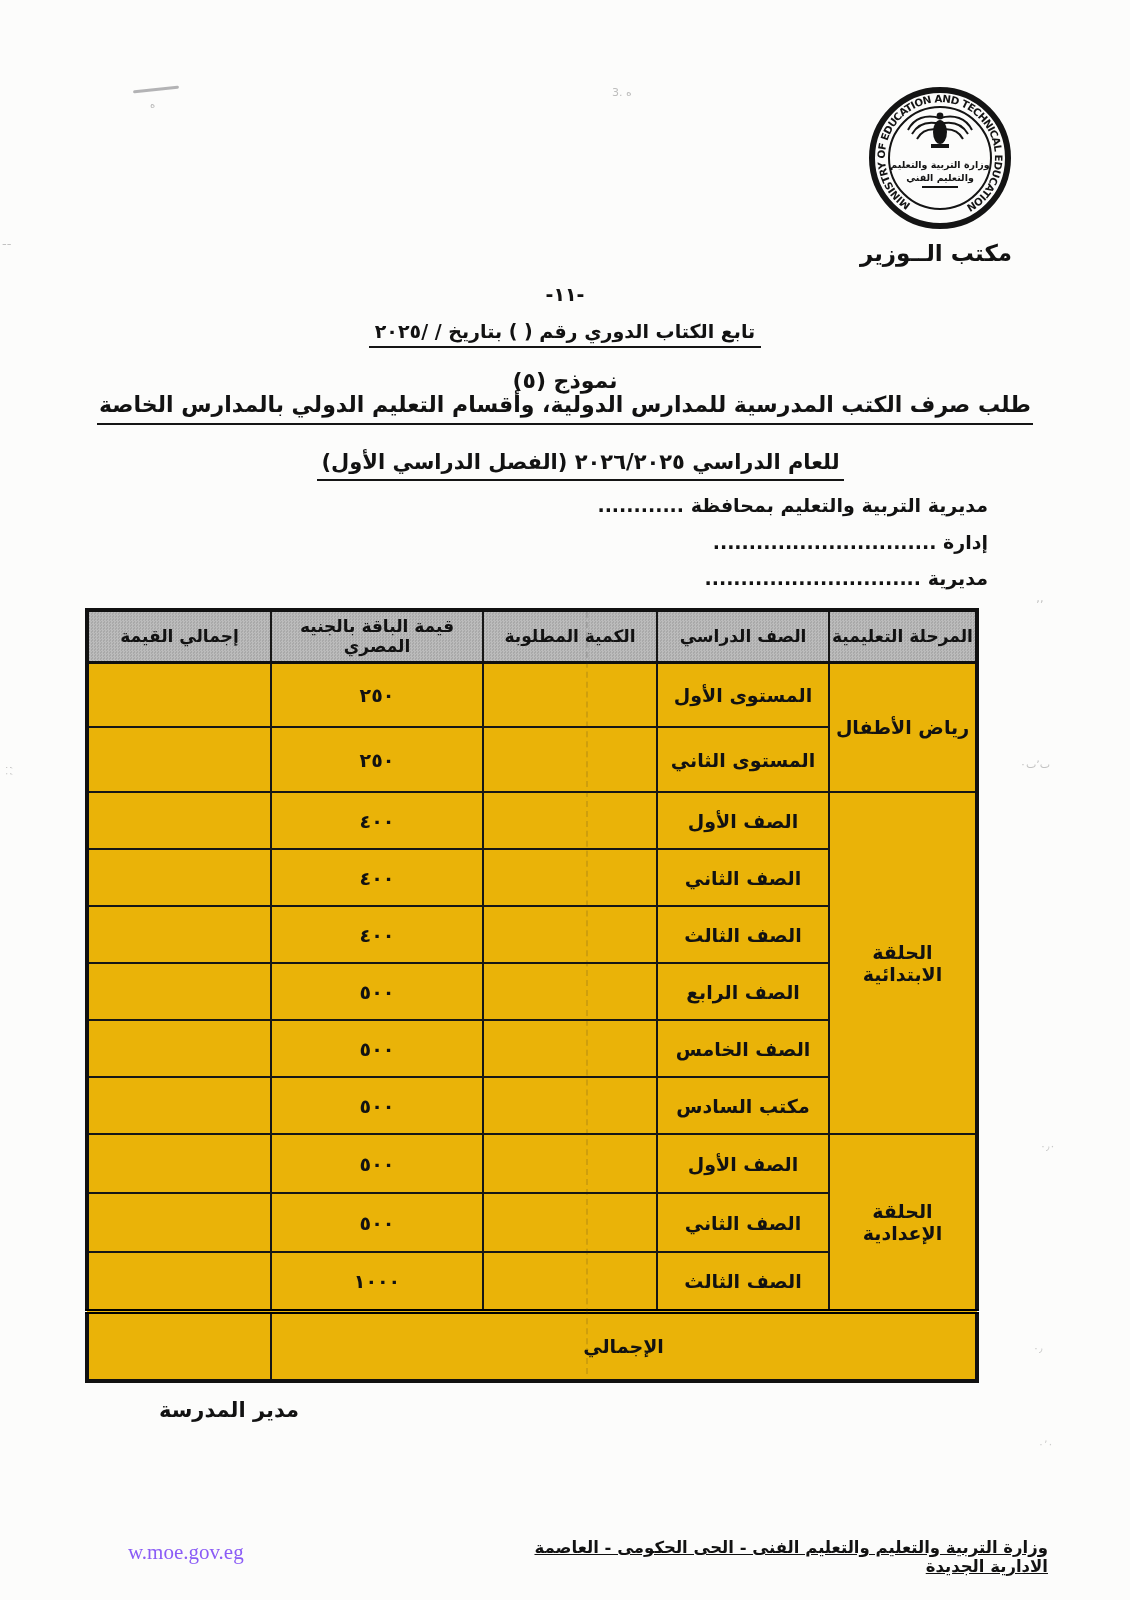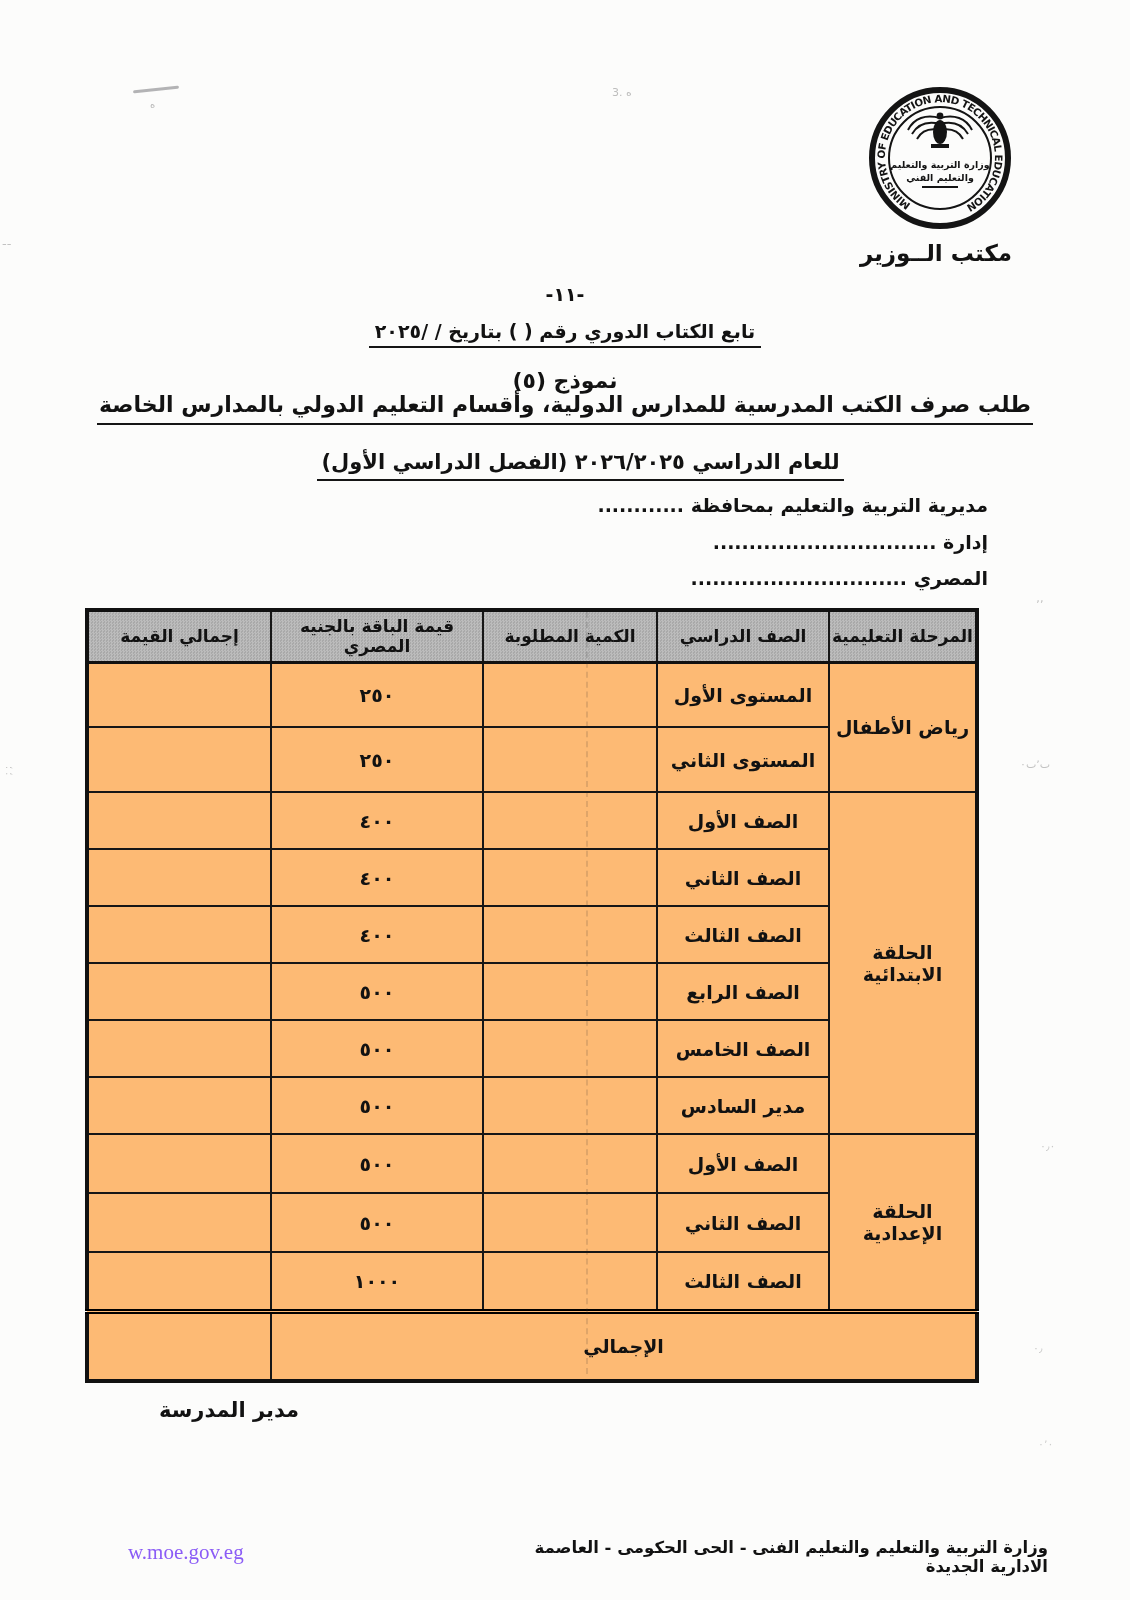--- a/index.html
+++ b/index.html
@@ -59,21 +59,21 @@
     text-align:center; vertical-align:middle;
     font-weight:700;
   }
   #books-table th {
     height:52px; font-size:17px;
     background:#b3b3b3;
     background-image:repeating-conic-gradient(#bcbcbc 0% 25%, #a9a9a9 0% 50%);
     background-size:3px 3px;
     border-bottom:3px solid #111;
   }
-  #books-table td { background:#fdba74; font-size:19px; }
+  #books-table td { background:#eab308; font-size:19px; }
   td.stage-cell { font-size:20px; }
   td.num-cell { font-size:20px; letter-spacing:1px; }
   tr.kg-row td { height:65px; }
   tr.prim-row td { height:57px; }
   tr.prep-row td { height:59px; }
   tr.group-start td { border-top:5px double #000; }
   tr#total-row td { height:70px; border-top:5px double #000; }
   td.total-label-cell {
     background:#b3b3b3;
     background-image:repeating-conic-gradient(#bcbcbc 0% 25%, #a9a9a9 0% 50%);
@@ -82,21 +82,21 @@
   }
 
   #principal-label {
     left:134px; top:1398px; width:190px; text-align:center;
     direction:rtl; font-size:21px; font-weight:700;
   }
 
   
   #footer-ministry {
     right:82px; top:1538px; width:560px; text-align:right; direction:rtl;
-    font-size:16.5px; font-weight:700;
+    font-size:16.5px; font-weight:700;text-decoration:underline;
   }
   #footer-site {
     left:128px; top:1540px; width:220px;
     font-family:"Liberation Serif","DejaVu Serif",serif;
     font-size:21px; color:#8b5cf6;
   }
 
   
   .mark { position:absolute; color:#8a8a8a; pointer-events:none; }
   #crease {
@@ -161,21 +161,21 @@
 <div class="abs center-line" id="title-1">
   <span>طلب صرف الكتب المدرسية للمدارس الدولية، وأقسام التعليم الدولي بالمدارس الخاصة</span>
 </div>
 
 <div class="abs center-line" id="title-2">
   <span>للعام الدراسي ٢٠٢٦/٢٠٢٥ (الفصل الدراسي الأول)</span>
 </div>
 
 <div class="abs rtl-line" id="directorate-line">مديرية التربية والتعليم بمحافظة ............</div>
 <div class="abs rtl-line" id="administration-line">إدارة ...............................</div>
-<div class="abs rtl-line" id="school-line">المصري ..............................</div>
+<div class="abs rtl-line" id="school-line">مديرية ..............................</div>
 
 <table id="books-table">
   <colgroup>
     <col class="c-stage">
       <col class="c-grade">
       <col class="c-qty">
       <col class="c-value">
       <col class="c-total">
   </colgroup>
   <thead>
@@ -228,21 +228,21 @@
       <td class="num-cell">٥٠٠</td>
       <td></td>
     </tr>
     <tr class="prim-row">
       <td>الصف الخامس</td>
       <td></td>
       <td class="num-cell">٥٠٠</td>
       <td></td>
     </tr>
     <tr class="prim-row">
-      <td>مدير السادس</td>
+      <td>مكتب السادس</td>
       <td></td>
       <td class="num-cell">٥٠٠</td>
       <td></td>
     </tr>
 
     <tr class="prep-row group-start">
       <td class="stage-cell" rowspan="3">الحلقة الإعدادية</td>
       <td>الصف الأول</td>
       <td></td>
       <td class="num-cell">٥٠٠</td>

